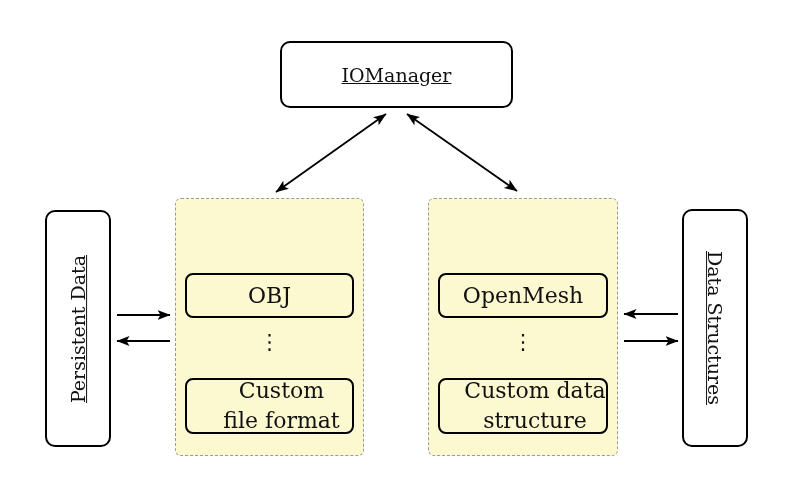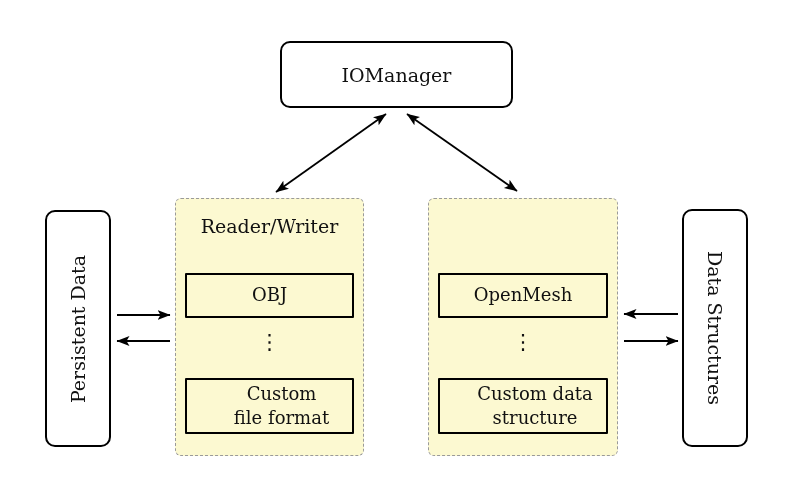--- a/index.html
+++ b/index.html
@@ -32,20 +32,21 @@
   .node {
     position: absolute;
     background: var(--node-fill);
     border: 2.5px solid var(--node-border);
     border-radius: 10px;
     display: flex;
     align-items: center;
     justify-content: center;
     font-size: 19px;
     text-align: center;
+    text-decoration: underline;
   }
   .vert-label { white-space: nowrap; }
   .rot-ccw { transform: rotate(-90deg); }
   .rot-cw  { transform: rotate(90deg); }
   .group {
     position: absolute;
     background: var(--group-fill);
     border: 1.6px dashed var(--group-border);
     border-radius: 6px;
   }
@@ -54,25 +55,25 @@
     top: 16px;
     left: 0;
     width: 100%;
     text-align: center;
     font-size: 19px;
   }
   .inner-box {
     position: absolute;
     background: var(--group-fill);
     border: 2.5px solid var(--node-border);
-    border-radius: 1px;
+    border-radius: 8px;
     display: flex;
     align-items: center;
     justify-content: center;
-    font-size: 18px;
+    font-size: 22px;
     text-align: center;
     white-space: pre-line;
     line-height: 1.35;
   }
   .dots {
     position: absolute;
     left: 0;
     width: 100%;
     text-align: center;
     font-size: 21px;
@@ -107,21 +108,20 @@
 
   <div class="node" style="left:45px; top:210px; width:66px; height:237px;">
     <span class="vert-label rot-ccw">Persistent Data</span>
   </div>
 
   <div class="node" style="left:682px; top:209px; width:66px; height:238px;">
     <span class="vert-label rot-cw">Data Structures</span>
   </div>
 
   <div class="group" style="left:175px; top:198px; width:189px; height:258px;">
-    <div class="group-title">Reader/Writer</div>
     <div class="inner-box box1">
       <span>OBJ</span>
     </div>
     <div class="dots dots-pos">⋮</div>
     <div class="inner-box box2">
       <span>Custom
 file format</span>
     </div>
   </div>
 

